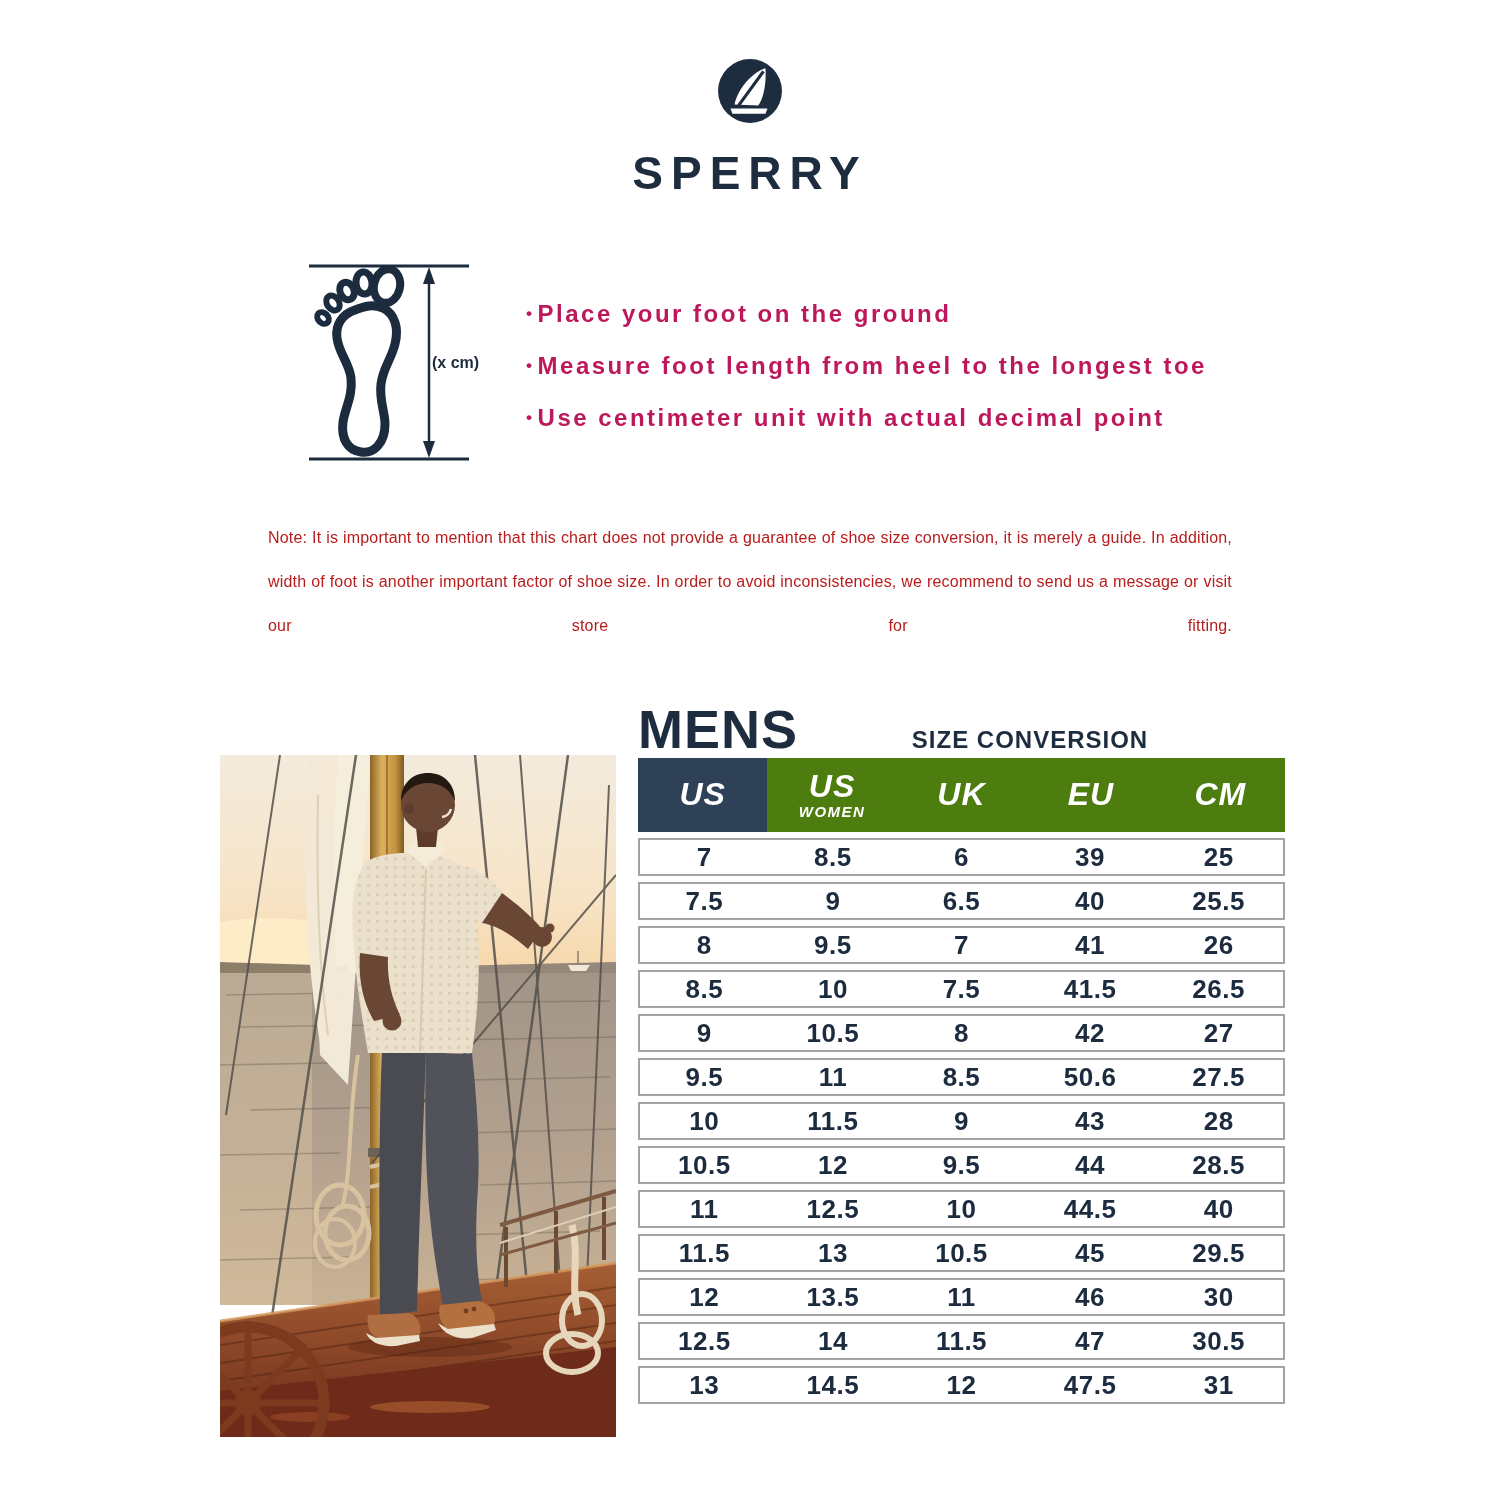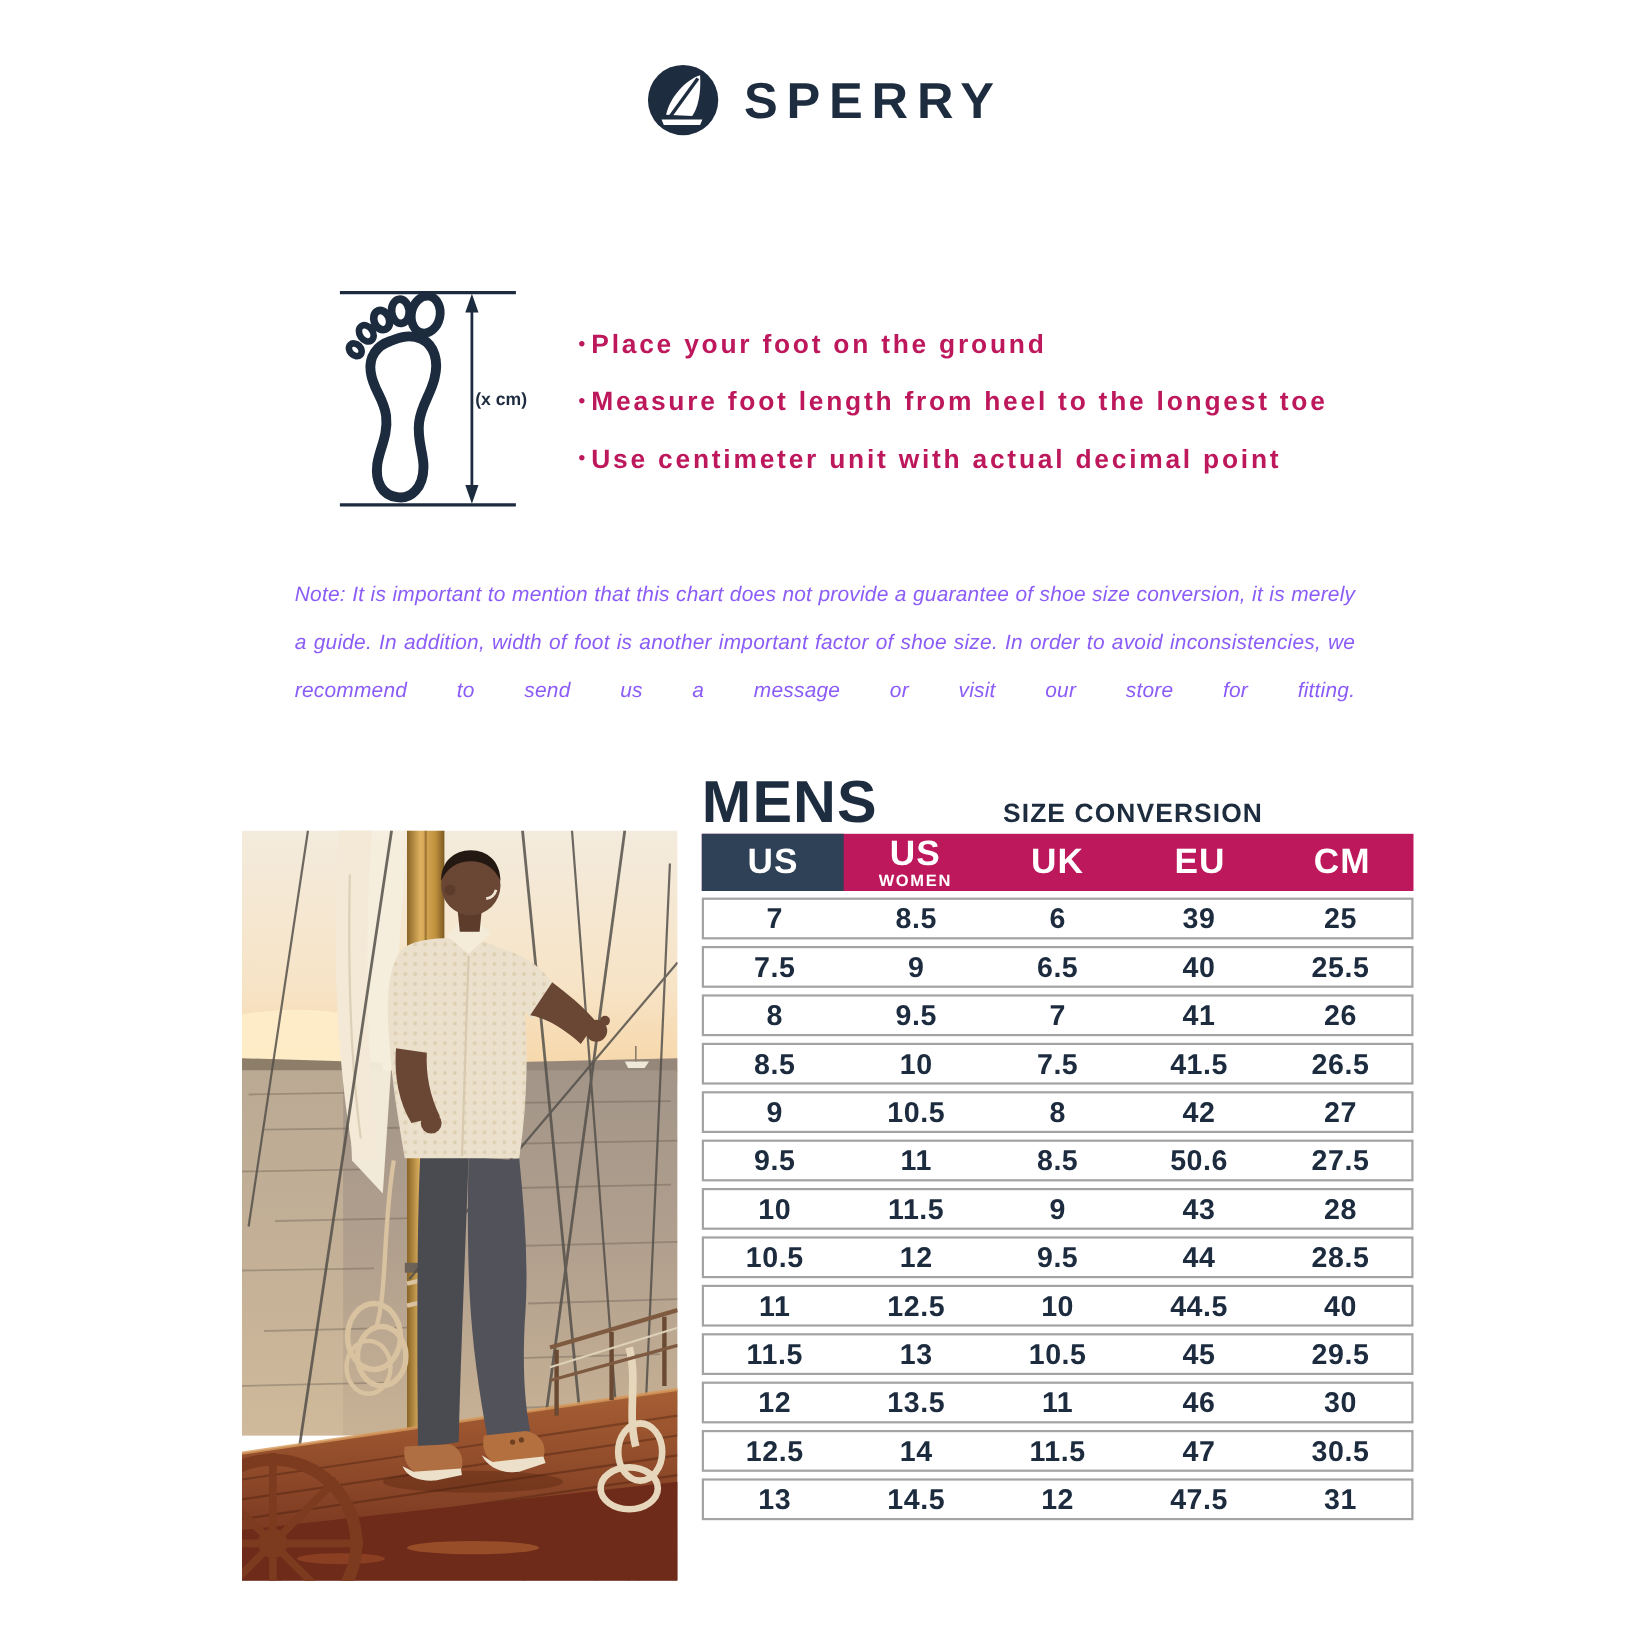--- a/index.html
+++ b/index.html
@@ -1,48 +1,48 @@
 <!DOCTYPE html>
 <html><head>
 <meta charset="utf-8">
 <style>
   html,body{margin:0;padding:0;background:#ffffff;}
   .page{position:relative;width:1500px;height:1500px;background:#fff;overflow:hidden;
         font-family:"Liberation Sans", sans-serif;color:#1c2b3e;}
 
   
-  .logo{position:absolute;top:58px;left:0;width:100%;display:flex;align-items:center;justify-content:center;gap:22px;}
+  .logo{position:absolute;top:58px;left:0;width:100%;display:flex;align-items:center;justify-content:center;gap:22px;flex-direction:column;}
   .logo-text{font-size:46px;font-weight:700;letter-spacing:8px;color:#1d2c3e;}
 
   
   .headline{position:absolute;top:188px;left:0;width:100%;text-align:center;
             font-size:33px;font-weight:700;letter-spacing:4px;color:#e8231e;}
 
   
   .foot-diagram{position:absolute;left:303px;top:258px;}
 
   
   .bullets{position:absolute;left:526px;top:288px;list-style:none;margin:0;padding:0;}
   .bullets li{font-size:24px;font-weight:700;letter-spacing:2.5px;color:#be185d;height:52px;line-height:52px;white-space:nowrap;}
   .bullets li::before{content:"•";font-size:0.72em;margin-right:3px;position:relative;top:-3px;}
 
   
   .note{position:absolute;left:268px;top:500px;width:964px;
-        font-size:19px;font-style:italic;line-height:44px;letter-spacing:0.2px;
-        text-align:justify;text-align-last:justify;color:#8b5cf6;}
+        font-size:16px;line-height:44px;letter-spacing:0.2px;
+        text-align:justify;text-align-last:justify;color:#b91c1c;}
 
   
   .photo{position:absolute;left:220px;top:755px;width:396px;height:682px;}
 
   
   .chart-title{position:absolute;left:638px;top:698px;font-size:54px;font-weight:700;letter-spacing:1px;color:#1d2c3e;}
   .chart-subtitle{position:absolute;left:885px;top:726px;width:290px;text-align:center;
                   font-size:24px;font-weight:700;letter-spacing:1px;color:#1d2c3e;}
   .size-table{position:absolute;left:638px;top:758px;width:647px;}
-  .thead{display:flex;height:52px;background:#be185d;}
+  .thead{display:flex;height:74px;background:#4d7c0f;font-style:italic;}
   .hcell{flex:0 0 20%;display:flex;flex-direction:column;align-items:center;justify-content:center;color:#fff;}
   .hcell:first-child{background:#2e4157;}
   .hlabel{font-size:32px;font-weight:700;letter-spacing:1px;line-height:1.05;}
   .hsub{font-size:15px;font-weight:700;letter-spacing:1.5px;line-height:1.15;}
   .tbody{margin-top:6px;}
   .trow{display:flex;height:38px;border:2px solid #a3a3a3;box-sizing:border-box;
         margin-bottom:6px;background:#fff;align-items:center;}
   .tcell{flex:0 0 20%;text-align:center;font-size:26px;font-weight:700;color:#1c2b3e;letter-spacing:0.5px;}
 </style>
 </head>

